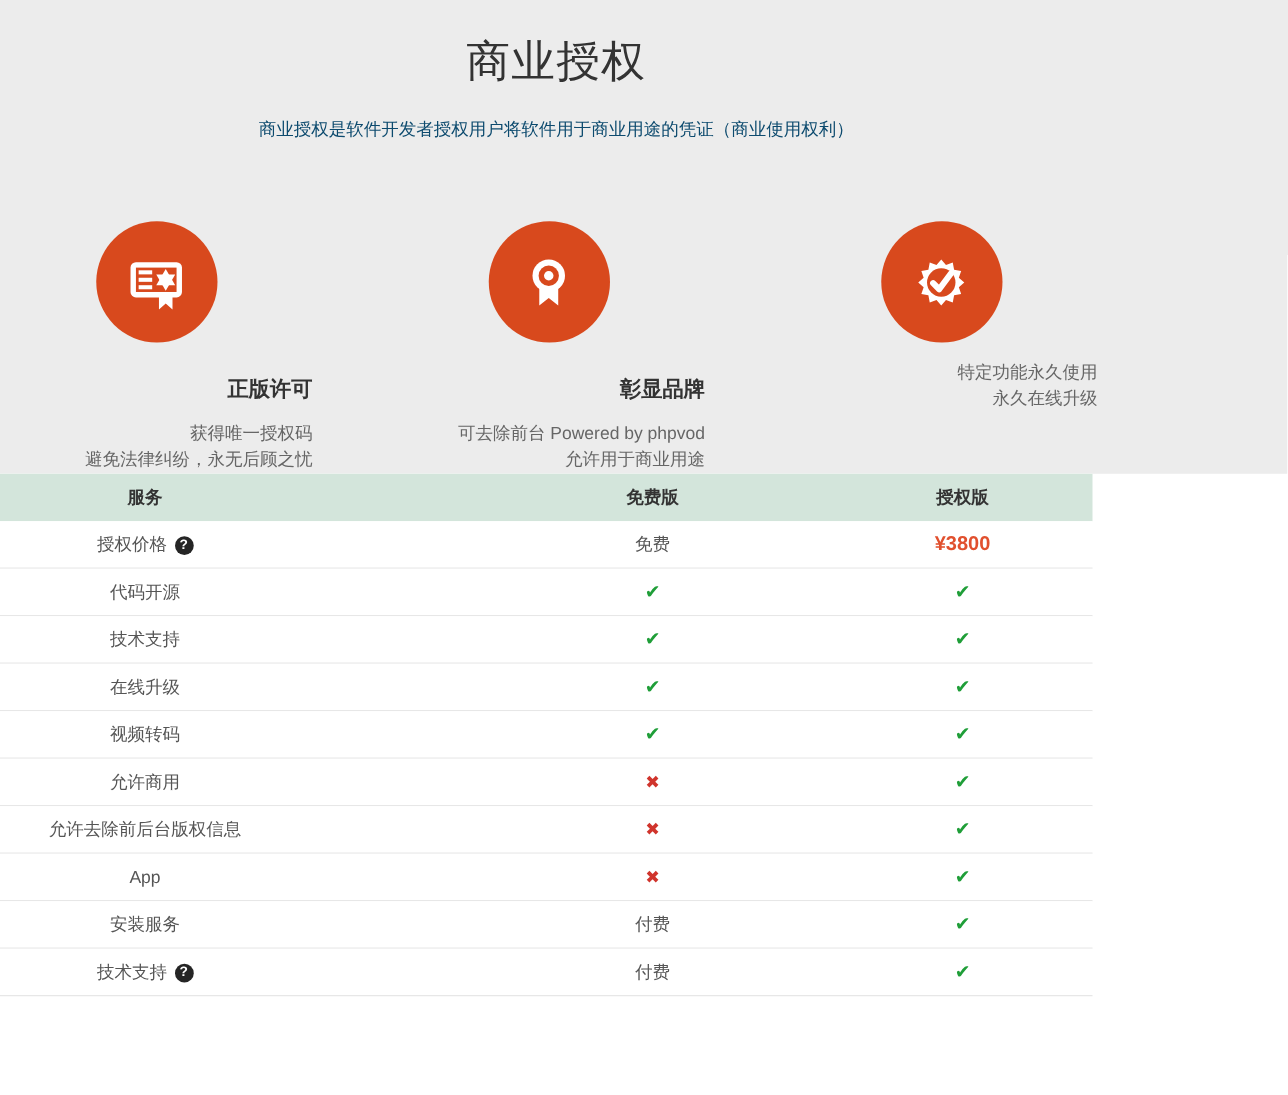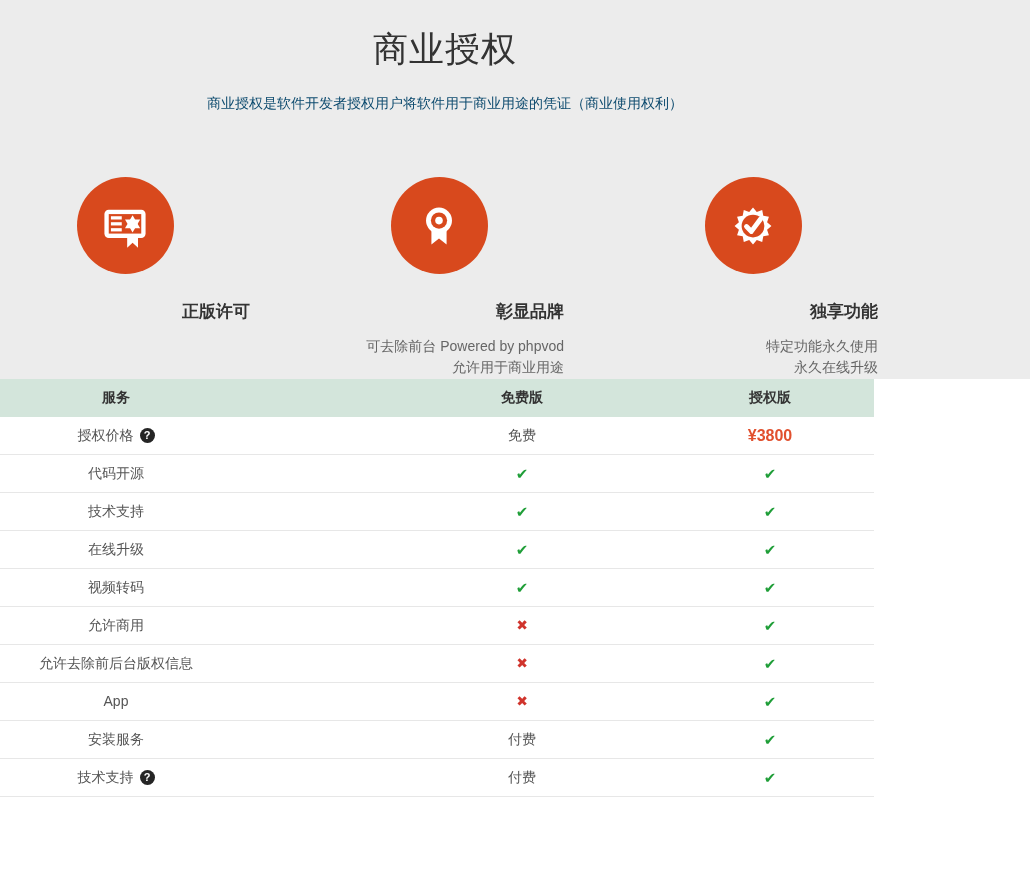--- a/index.html
+++ b/index.html
@@ -67,20 +67,24 @@
             <rect x="9" y="13" width="30" height="18" fill="#d8491d"></rect>
             <rect x="11" y="15" width="10" height="3" fill="#fff"></rect>
             <rect x="11" y="20.5" width="10" height="3" fill="#fff"></rect>
             <rect x="11" y="26" width="10" height="3" fill="#fff"></rect>
             <polygon points="31,14 38,26 24,26" fill="#fff"></polygon>
             <polygon points="31,30 24,18 38,18" fill="#fff"></polygon>
             <polygon points="26,33 36,33 36,44 31,39.5 26,44" fill="#fff"></polygon>
           </svg>
         </div>
         <div class="feature-title">正版许可</div>
+        <div class="feature-desc">
+          <div>获得唯一授权码</div>
+          <div>避免法律纠纷，永无后顾之忧</div>
+        </div>
       </div>
 
       <div class="feature">
         <div class="circle">
           <svg width="52" height="52" viewBox="0 0 48 48" aria-hidden="true">
             <polygon points="17,26 31,26 31,41 24,35.5 17,41" fill="#fff"></polygon>
             <circle cx="24" cy="19" r="12" fill="#fff"></circle>
             <circle cx="24" cy="19" r="7.5" fill="#d8491d"></circle>
             <circle cx="24" cy="19" r="3.5" fill="#fff"></circle>
           </svg>
@@ -93,21 +97,20 @@
       </div>
 
       <div class="feature">
         <div class="circle">
           <svg width="52" height="52" viewBox="0 0 48 48" aria-hidden="true">
             <polygon fill="#fff" points="41,24 37,27.5 38.7,32.5 33.5,33.5 32.5,38.7 27.5,37 24,41 20.5,37 15.5,38.7 14.5,33.5 9.3,32.5 11,27.5 7,24 11,20.5 9.3,15.5 14.5,14.5 15.5,9.3 20.5,11 24,7 27.5,11 32.5,9.3 33.5,14.5 38.7,15.5 37,20.5"></polygon>
             <circle cx="24" cy="24" r="10.5" fill="#d8491d"></circle>
             <path d="M18 24.5 L22.5 29 L31 17.5" stroke="#fff" stroke-width="4.5" fill="none" stroke-linecap="round" stroke-linejoin="round"></path>
           </svg>
         </div>
-        <div class="feature-title">独享功能</div>
         <div class="feature-desc">
           <div>特定功能永久使用</div>
           <div>永久在线升级</div>
         </div>
       </div>
 
     </div>
   </div>
 </div>
 

